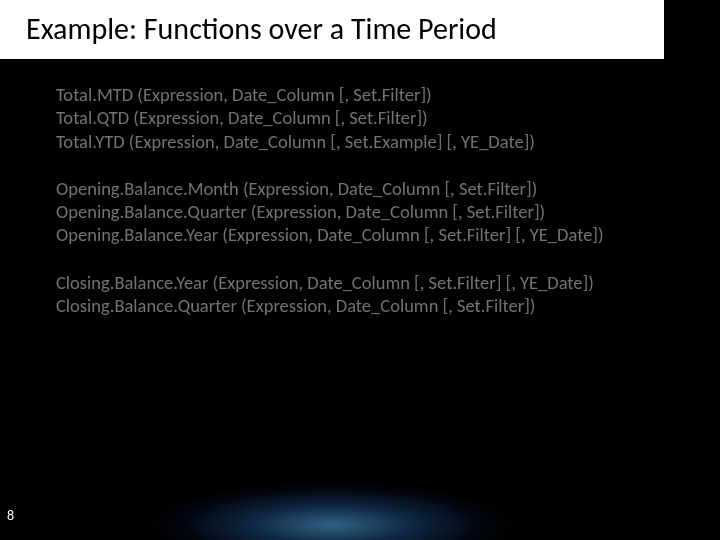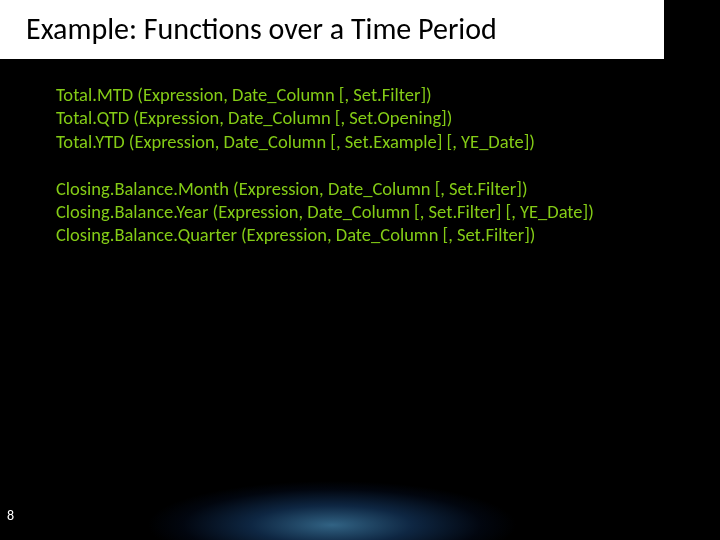--- a/index.html
+++ b/index.html
@@ -22,21 +22,21 @@
     color: #000;
     background: #fff;
     font-size: 30px;
     font-weight: 400;
     padding: 12px 0 14px 26px;
     letter-spacing: 0px;
     line-height: 1.1;
   }
   .body {
     padding: 24px 30px 0 56px;
-    color: #84cc16;
+    color: #737373;
     font-size: 18.5px;
     line-height: 1.26;
   }
   .group {
     margin-bottom: 24px;
   }
   .line {
     white-space: nowrap;
   }
   .page-num {
@@ -65,27 +65,31 @@
 <body>
 
 <div class="slide">
 
   <div class="title">Example: Functions over a Time Period</div>
 
   <div class="body">
 
     <div class="group">
       <div class="line">Total.MTD (Expression, Date_Column [, Set.Filter])</div>
-      <div class="line">Total.QTD (Expression, Date_Column [, Set.Opening])</div>
+      <div class="line">Total.QTD (Expression, Date_Column [, Set.Filter])</div>
       <div class="line">Total.YTD (Expression, Date_Column [, Set.Example] [, YE_Date])</div>
     </div>
 
+    <div class="group">
+      <div class="line">Opening.Balance.Month (Expression, Date_Column [, Set.Filter])</div>
+      <div class="line">Opening.Balance.Quarter (Expression, Date_Column [, Set.Filter])</div>
+      <div class="line">Opening.Balance.Year (Expression, Date_Column [, Set.Filter] [, YE_Date])</div>
+    </div>
 
     <div class="group">
-      <div class="line">Closing.Balance.Month (Expression, Date_Column [, Set.Filter])</div>
       <div class="line">Closing.Balance.Year (Expression, Date_Column [, Set.Filter] [, YE_Date])</div>
       <div class="line">Closing.Balance.Quarter (Expression, Date_Column [, Set.Filter])</div>
     </div>
 
   </div>
 
   <div class="page-num">8</div>
 
   <div class="glow"></div>
 </div>

